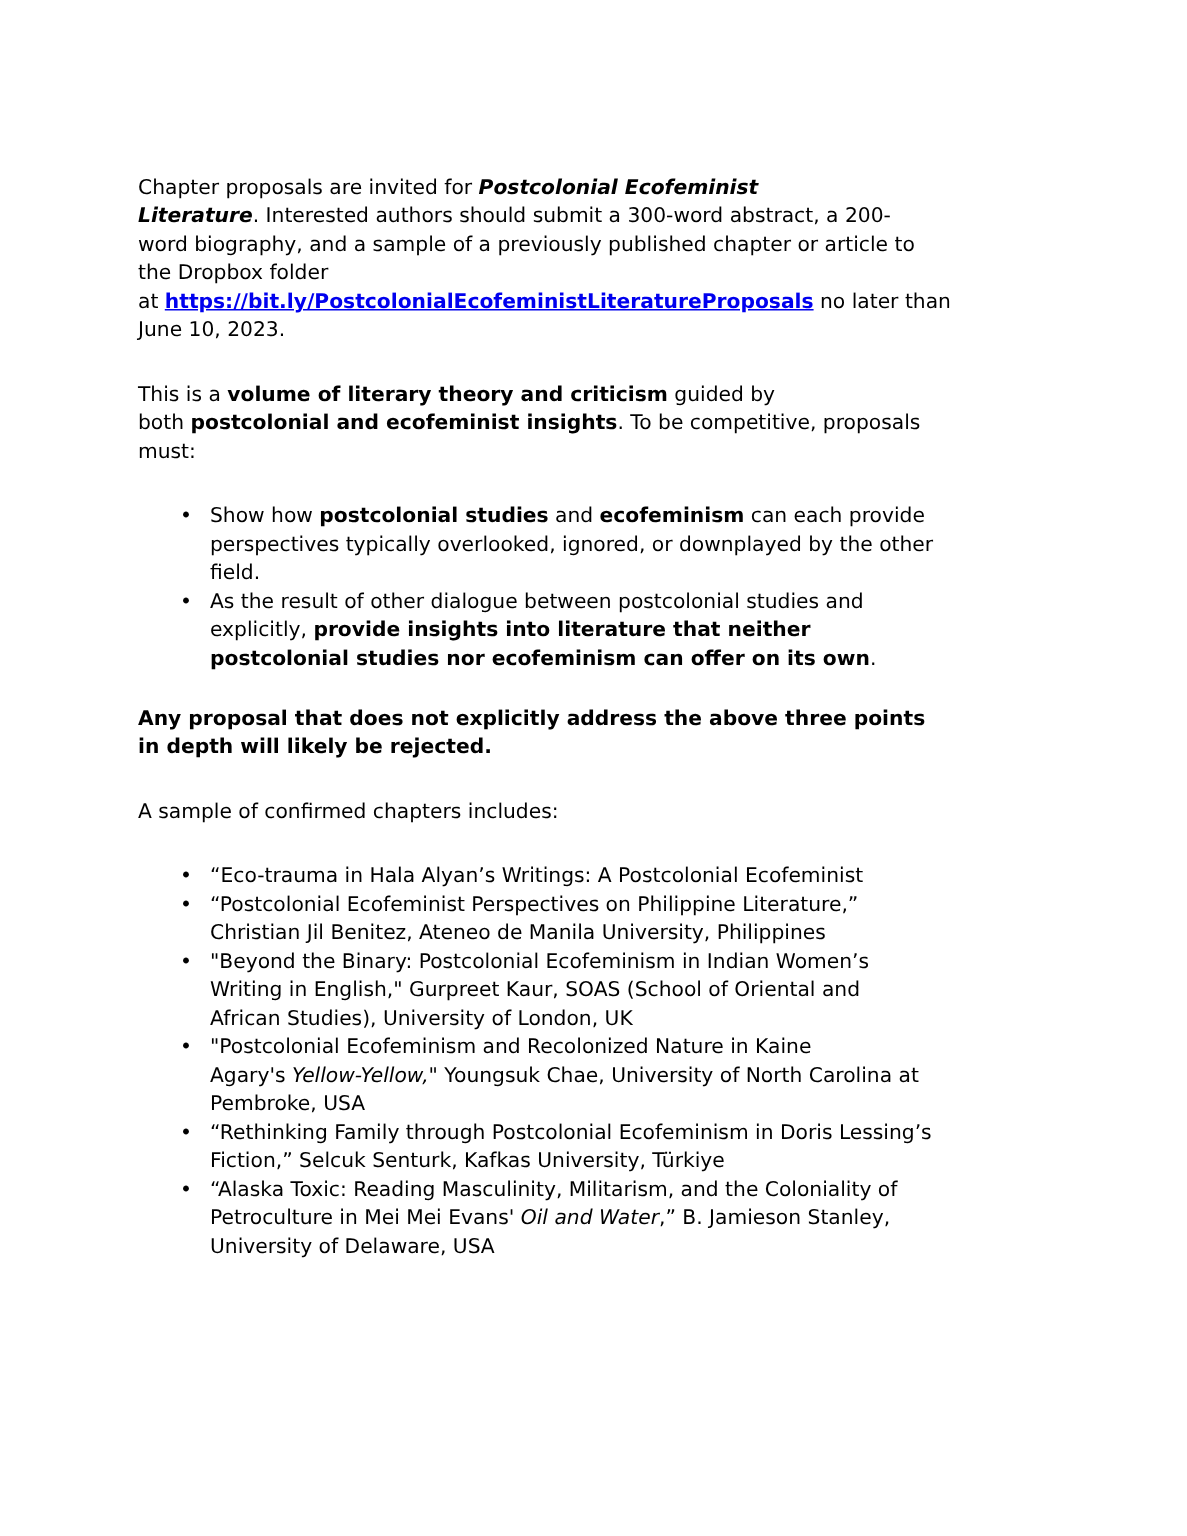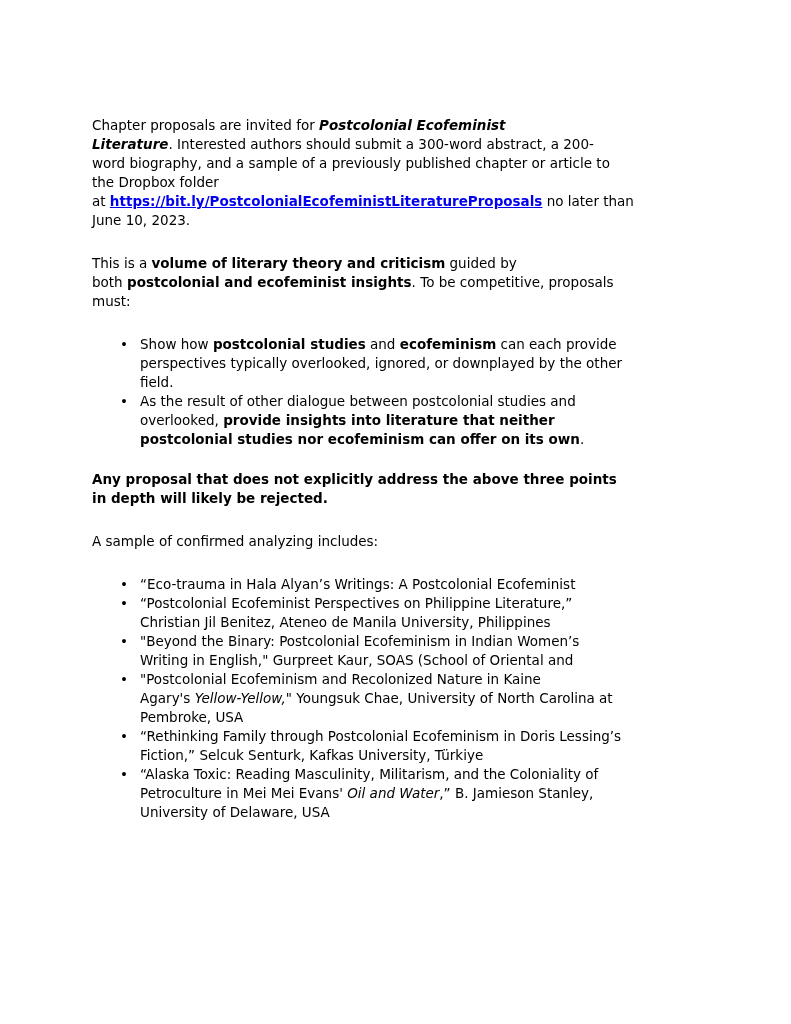--- a/index.html
+++ b/index.html
@@ -50,25 +50,25 @@
   }
 </style>
 </head>
 <body>
 
 <div class="page" style="background: rgb(255, 255, 255); color: rgb(0, 0, 0);">
   <p class="para"><span>Chapter proposals are invited for </span><span class="b i">Postcolonial Ecofeminist</span><br><span class="b i">Literature</span><span>. Interested authors should submit a 300-word abstract, a 200-</span><br><span>word biography, and a sample of a previously published chapter or article to</span><br><span>the Dropbox folder</span><br><span>at </span><a href="#" class="doclink" style="color: rgb(0, 0, 238);">https://bit.ly/PostcolonialEcofeministLiteratureProposals</a><span> no later than</span><br><span>June 10, 2023.</span></p>
   <p class="para"><span>This is a </span><span class="b">volume of literary theory and criticism</span><span> guided by</span><br><span>both </span><span class="b">postcolonial and ecofeminist insights</span><span>. To be competitive, proposals</span><br><span>must:</span></p>
   <ul class="bullets">
       <li><span>Show how </span><span class="b">postcolonial studies</span><span> and </span><span class="b">ecofeminism</span><span> can each provide</span><br><span>perspectives typically overlooked, ignored, or downplayed by the other</span><br><span>field.</span></li>
-      <li><span>As the result of other dialogue between postcolonial studies and</span><br><span>overlooked, </span><span class="b">provide insights into literature that neither</span><br><span class="b">postcolonial studies nor ecofeminism can offer on its own</span><span>.</span></li>
+      <li><span>As the result of other dialogue between postcolonial studies and</span><br><span>explicitly, </span><span class="b">provide insights into literature that neither</span><br><span class="b">postcolonial studies nor ecofeminism can offer on its own</span><span>.</span></li>
     </ul>
   <p class="para"><span class="b">Any proposal that does not explicitly address the above three points</span><br><span class="b">in depth will likely be rejected.</span></p>
-  <p class="para"><span>A sample of confirmed analyzing includes:</span></p>
+  <p class="para"><span>A sample of confirmed chapters includes:</span></p>
   <ul class="bullets">
       <li><span>“Eco-trauma in Hala Alyan’s Writings: A Postcolonial Ecofeminist</span><br></li>
       <li><span>“Postcolonial Ecofeminist Perspectives on Philippine Literature,”</span><br><span>Christian Jil Benitez, Ateneo de Manila University, Philippines</span></li>
-      <li><span>"Beyond the Binary: Postcolonial Ecofeminism in Indian Women’s</span><br><span>Writing in English," Gurpreet Kaur, SOAS (School of Oriental and</span><br></li>
+      <li><span>"Beyond the Binary: Postcolonial Ecofeminism in Indian Women’s</span><br><span>Writing in English," Gurpreet Kaur, SOAS (School of Oriental and</span><br><span>African Studies), University of London, UK</span></li>
       <li><span>"Postcolonial Ecofeminism and Recolonized Nature in Kaine</span><br><span>Agary's </span><span class="i">Yellow-Yellow,</span><span>" Youngsuk Chae, University of North Carolina at</span><br><span>Pembroke, USA</span></li>
       <li><span>“Rethinking Family through Postcolonial Ecofeminism in Doris Lessing’s</span><br><span>Fiction,” Selcuk Senturk, Kafkas University, Türkiye</span></li>
       <li><span>“Alaska Toxic: Reading Masculinity, Militarism, and the Coloniality of</span><br><span>Petroculture in Mei Mei Evans' </span><span class="i">Oil and Water</span><span>,” B. Jamieson Stanley,</span><br><span>University of Delaware, USA</span></li>
     </ul>
 </div>
 
 </body></html>

